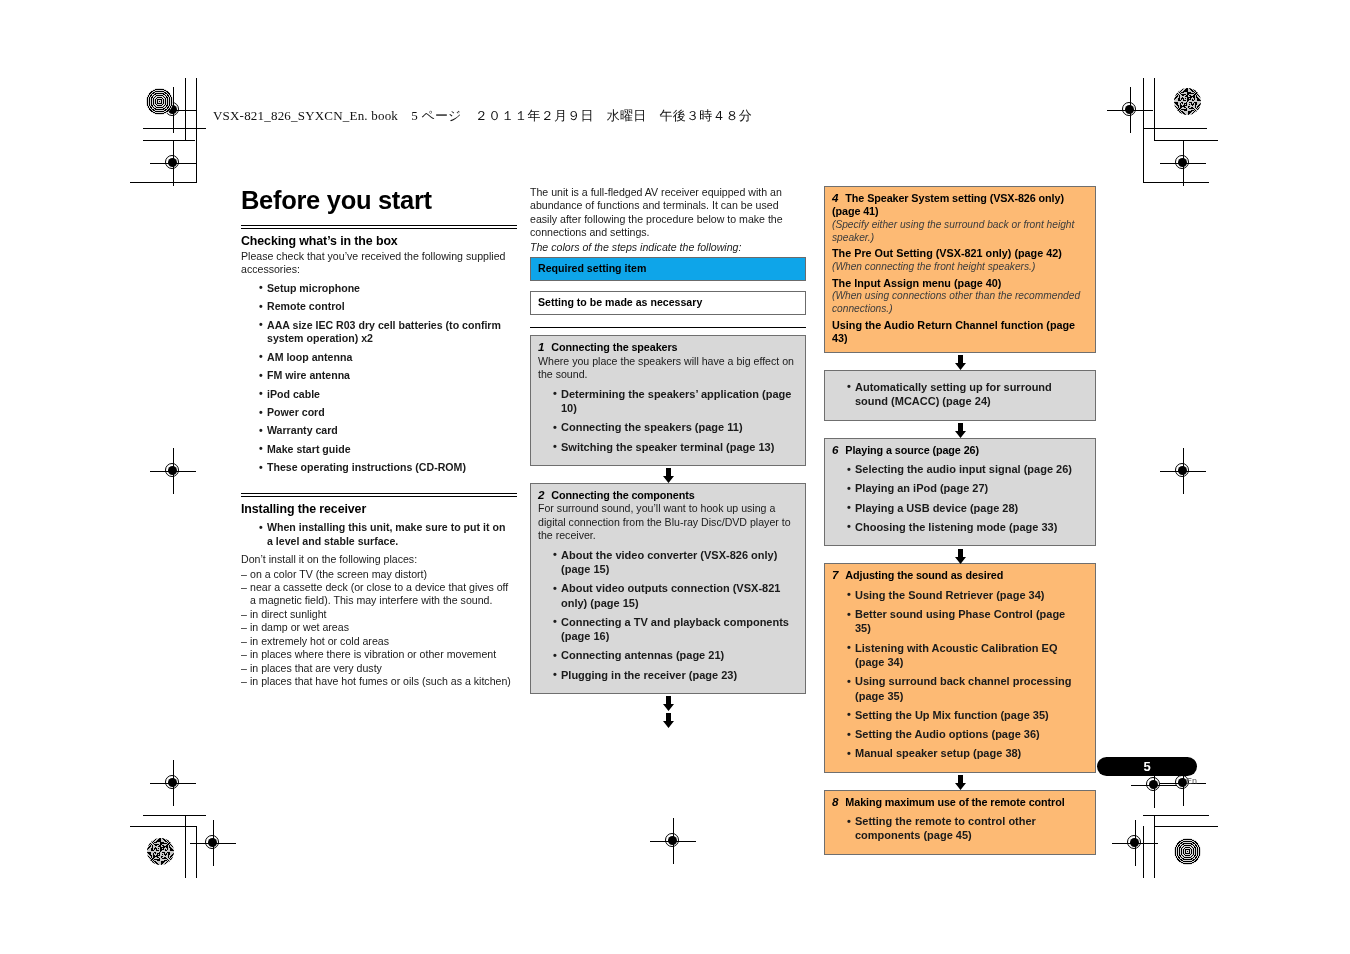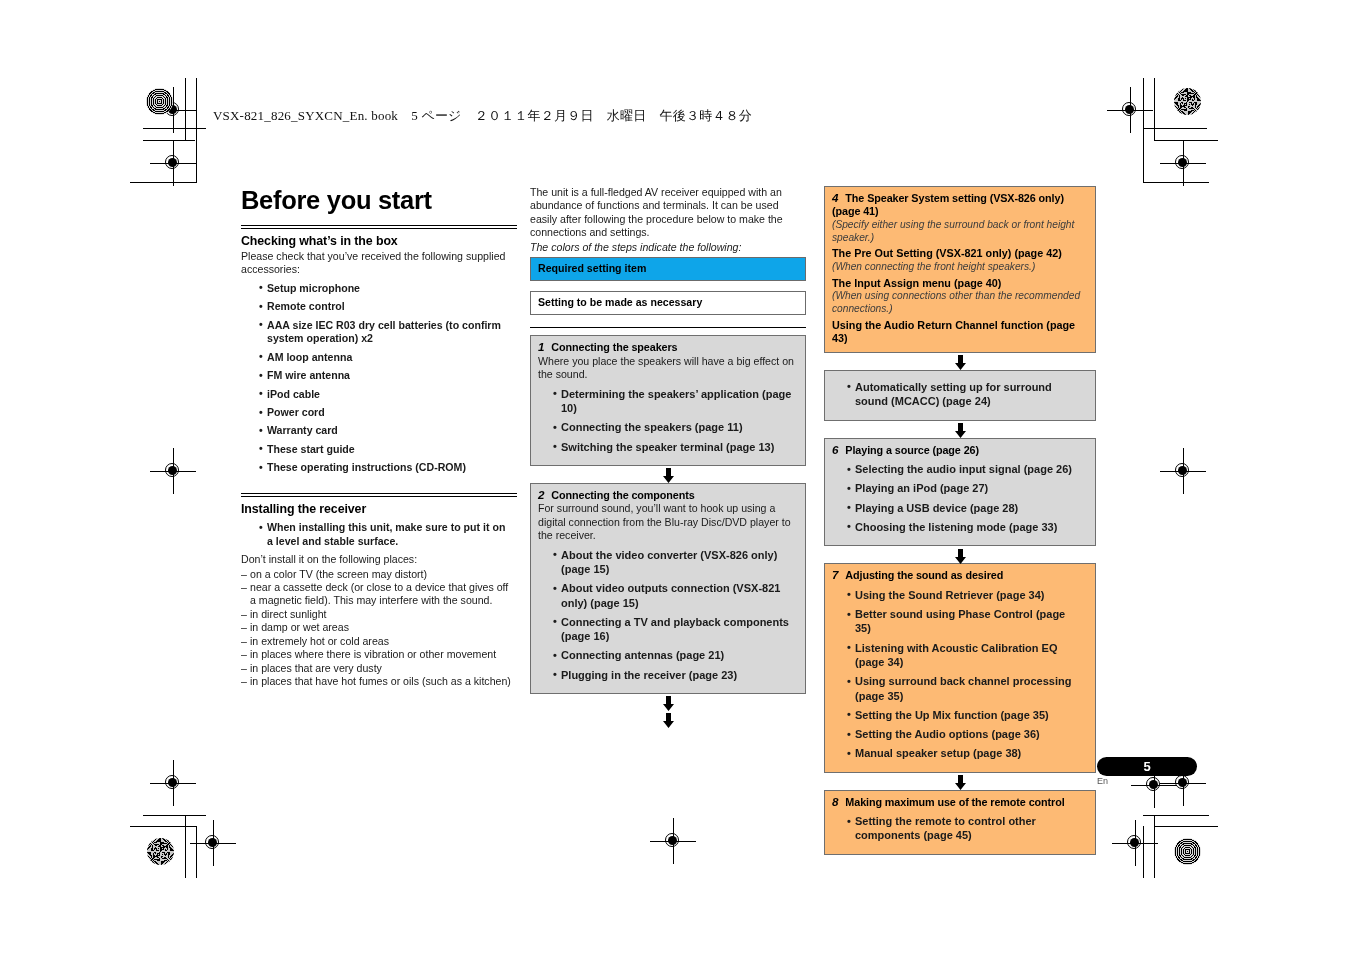--- a/index.html
+++ b/index.html
@@ -246,21 +246,21 @@
     font-size: 13px;
     font-weight: bold;
     text-align: center;
     line-height: 19px;
   }
   .pagebadge-lang {
     position: absolute;
     left: 1097px;
     top: 776px;
     width: 100px;
-    text-align: left;
+    text-align: right;
     font-size: 9px;
     color: #555;
   }
 </style>
 </head>
 <body>
 
 <div>
 
   <div class="mark-line" style="left:143px; top:128px; width:63px; height:1px;"></div>
@@ -376,21 +376,21 @@
     <p class="body">Please check that you’ve received the following supplied accessories:</p>
     <ul class="bul">
       <li>Setup microphone</li>
       <li>Remote control</li>
       <li>AAA size IEC R03 dry cell batteries (to confirm system operation) x2</li>
       <li>AM loop antenna</li>
       <li>FM wire antenna</li>
       <li>iPod cable</li>
       <li>Power cord</li>
       <li>Warranty card</li>
-      <li>These start guide</li>
+      <li>Make start guide</li>
       <li>These operating instructions (CD-ROM)</li>
     </ul>
 
     <div class="spacer-md"></div>
     <div class="rule-double"></div>
 
     <h2 class="sub">Installing the receiver</h2>
     <ul class="bul">
       <li>When installing this unit, make sure to put it on a level and stable surface.</li>
     </ul>

